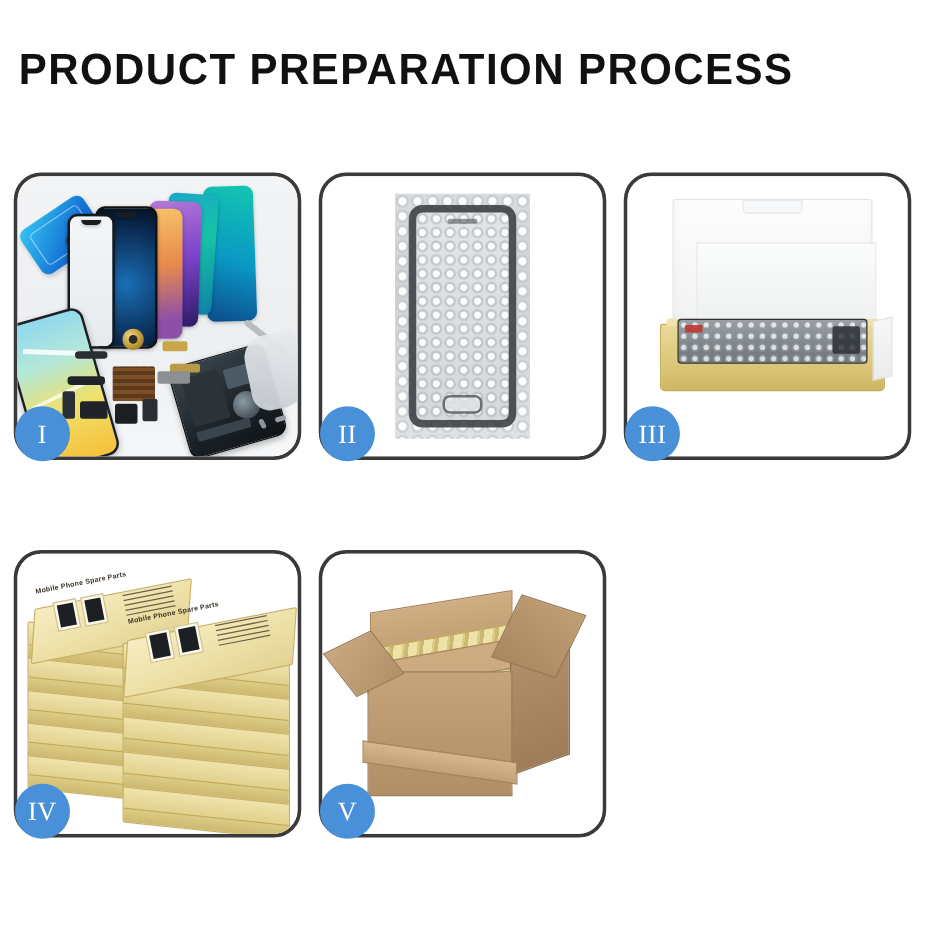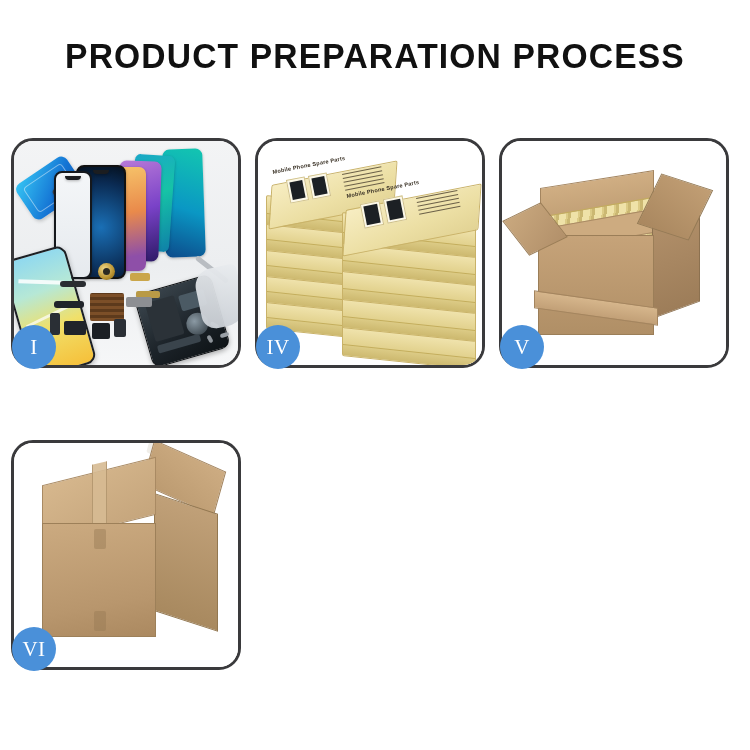--- a/index.html
+++ b/index.html
@@ -4,21 +4,21 @@
 <style>
   html,body{margin:0;padding:0;}
   body{
     width:750px;height:750px;overflow:hidden;background:#ffffff;
     font-family:"Liberation Sans","DejaVu Sans",sans-serif;
     -webkit-font-smoothing:antialiased;
   }
   .page{position:relative;width:750px;height:750px;background:#fff;}
 
   
-  .header{position:absolute;left:0;top:0;width:750px;text-align:center;}
+  .header{position:absolute;left:0;top:0;width:750px;text-align:left;}
   .title{
     margin:0;padding-top:36px;
     font-size:35px;line-height:40px;font-weight:700;color:#111111;
     letter-spacing:1.2px;
     transform:scaleX(.96);transform-origin:center;
     white-space:nowrap;
   }
   .subtitle{
     margin:0;padding-top:9px;
     font-size:15.5px;line-height:20px;font-weight:400;color:#1a1a1a;
@@ -321,21 +321,45 @@
         <div class="part flex6"></div>
         <div class="part tweez"></div>
         <div class="part scr1"></div>
         <div class="part scr2"></div>
         <div class="part scr3"></div>
         <div class="hand"></div>
       </div>
       <div class="badge">I</div>
     </div>
 
-
+    <div class="panel">
+      <div class="panel-inner p2">
+        <div class="bubblebg">
+          <div class="glass">
+            <span class="earp"></span>
+            <span class="home"></span>
+          </div>
+        </div>
+      </div>
+      <div class="badge">II</div>
+    </div>
+
+    <div class="panel">
+      <div class="panel-inner p3">
+        <div class="box3">
+          <div class="lid3">
+            <div class="foam3"></div>
+          </div>
+          <div class="tray3"></div>
+          <div class="scr3i"></div>
+          <div class="flap3"></div>
+        </div>
+      </div>
+      <div class="badge">III</div>
+    </div>
 
     <div class="panel">
       <div class="panel-inner p4">
         <div class="stack">
           <div class="sbox L5">
               <span class="side"></span>
             </div>
           <div class="sbox L4">
               <span class="side"></span>
             </div>
@@ -408,30 +432,15 @@
           <div class="cside"></div>
           <div class="cfront"></div>
           <div class="flapL"></div>
           <div class="flapR"></div>
           <div class="flapF"></div>
         </div>
       </div>
       <div class="badge">V</div>
     </div>
 
-    <div class="panel">
-      <div class="panel-inner p6">
-        <div class="sealed">
-          <div class="tape2"></div>
-          <div class="stop2"></div>
-          <div class="sside"></div>
-          <div class="stop"></div>
-          <div class="tape"></div>
-          <div class="sfront"></div>
-          <div class="nick n1"></div>
-          <div class="nick n2"></div>
-        </div>
-      </div>
-      <div class="badge">VI</div>
-    </div>
 
   </div>
 </div>
 
 </body></html>

